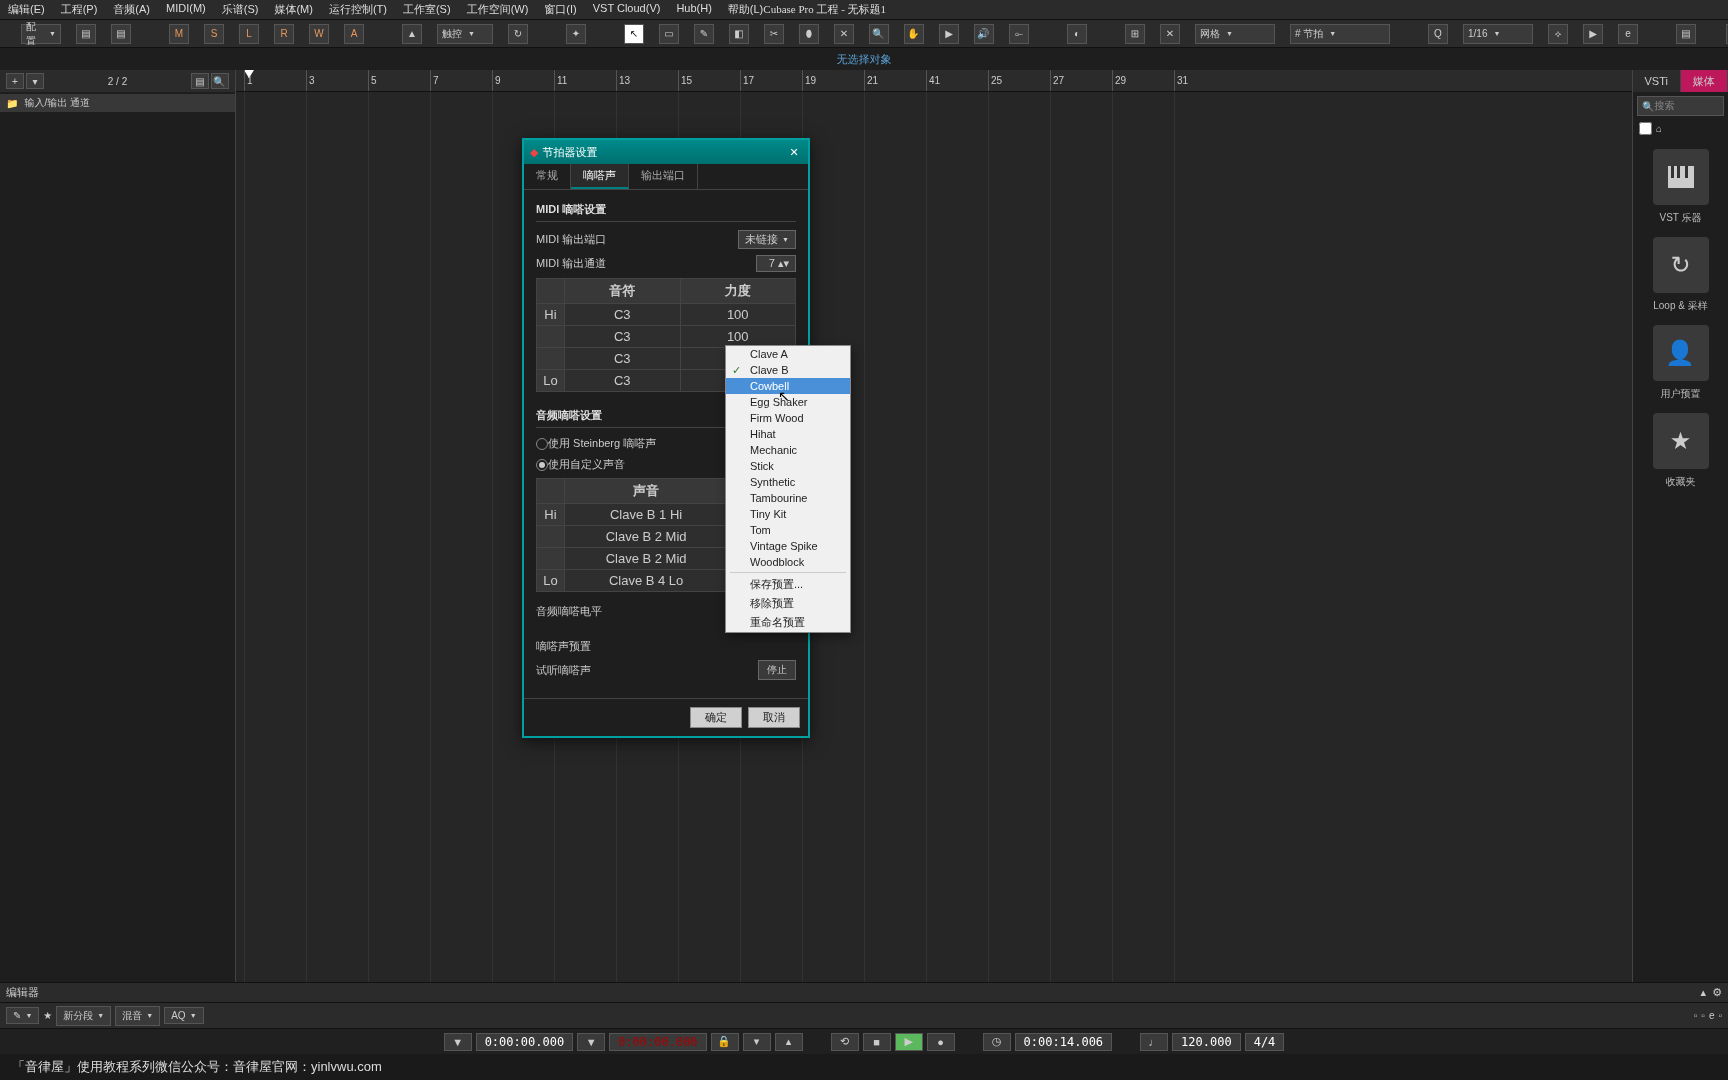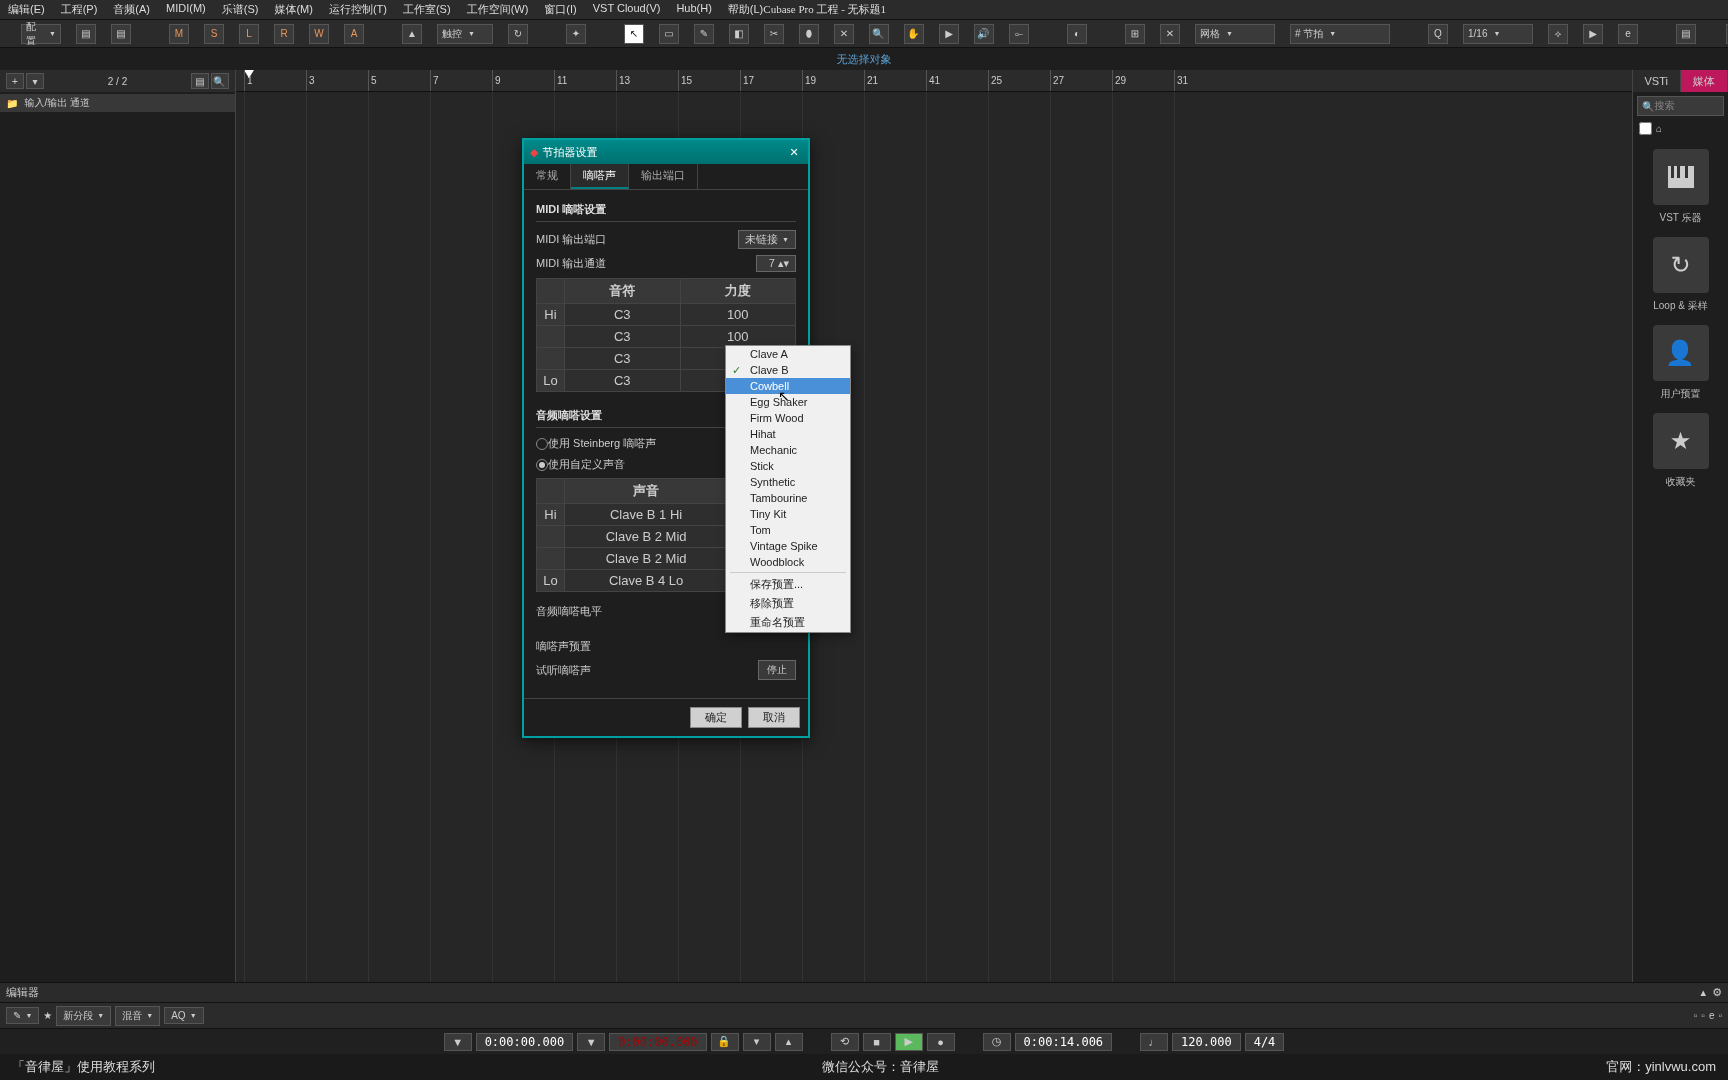--- a/index.html
+++ b/index.html
@@ -88,21 +88,21 @@
 
 .bottom-mix { position: absolute; bottom: 52px; left: 0; right: 0; height: 26px; background: #2b2b2b; display: flex; align-items: center; padding: 0 6px; gap: 4px; font-size: 10px; border-top: 1px solid #111; }
 .bottom-mix .dd { background: #3a3a3a; border: 1px solid #555; padding: 2px 6px; display: flex; align-items: center; }
 .bottom-mix .dd::after { content: "▼"; font-size: 7px; margin-left: 4px; }
 
 .transport { position: absolute; bottom: 26px; left: 0; right: 0; height: 26px; background: #202020; display: flex; align-items: center; justify-content: center; gap: 4px; border-top: 1px solid #111; }
 .transport .disp { background: #3a3a3a; border: 1px solid #555; padding: 2px 8px; font-size: 12px; color: #fff; font-family: monospace; display: flex; align-items: center; height: 18px; }
 .transport .btn { width: 28px; height: 18px; background: #3a3a3a; border: 1px solid #555; display: flex; align-items: center; justify-content: center; }
 .transport .play { background: #5cb85c; }
 
-.footer { position: absolute; bottom: 0; left: 0; right: 0; height: 26px; background: #1a1a1a; display: flex; align-items: center; justify-content: space-between; padding: 0 12px; font-size: 13px; color: #ddd; }
+.footer { position: absolute; bottom: 0; left: 0; right: 0; height: 26px; background: #1a1a1a; display: flex; align-items: center; padding: 0 12px; font-size: 13px; color: #ddd; }
 
 .cursor { position: absolute; left: 778px; top: 388px; z-index: 200; font-size: 14px; color: #000; pointer-events: none; }
 </style>
 </head>
 <body>
 
 <div class="titlebar">
   <div class="menu">
     <span>编辑(E)</span>
     <span>工程(P)</span>

